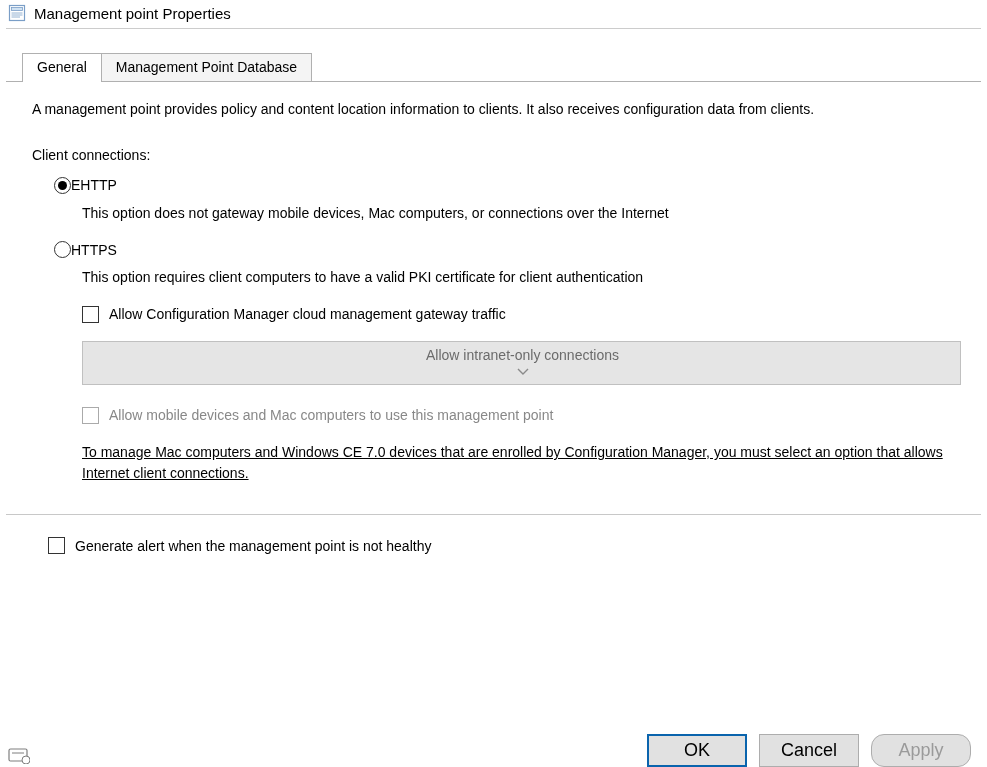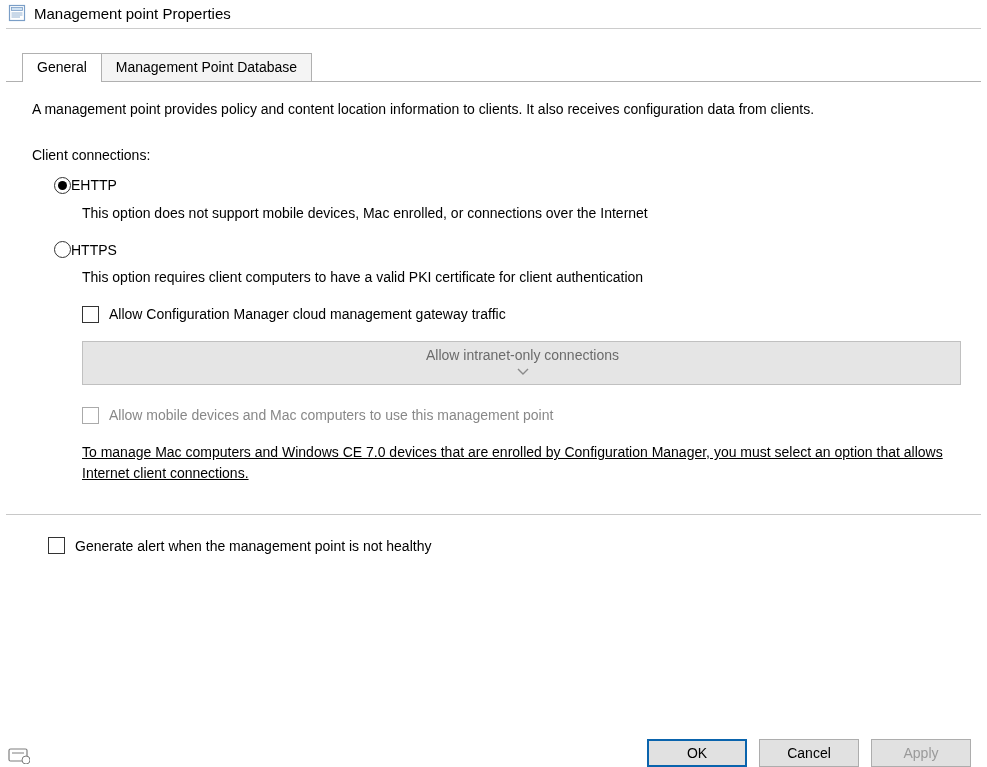--- a/index.html
+++ b/index.html
@@ -154,30 +154,31 @@
       position: absolute;
       bottom: 0;
       right: 4px;
     }
     .btn {
       min-width: 100px;
       padding: 5px 18px;
       text-align: center;
       border: 1px solid #adadad;
       background: #e1e1e1;
-      font-size: 14px;
+      font-size: 18px;
       cursor: pointer;
     }
     .btn.primary {
       border: 2px solid #0a64ad;
       background: #e1e1e1;
       padding: 4px 32px;
     }
     .btn.disabled {
       color: #9a9a9a;
+      border-radius: 13px;
     }
     .footer-icon {
       position: absolute;
       bottom: 0;
       left: 8px;
     }
   </style>
 </head>
 <body>
 
@@ -209,21 +210,21 @@
 
     <div class="intro">A management point provides policy and content location information to clients.  It also receives configuration data from clients.</div>
 
     <div class="section-label">Client connections:</div>
 
     <div class="option-block">
       <div class="radio-row">
         <span class="radio-visual checked"></span>
         <span>EHTTP</span>
       </div>
-      <div class="option-desc">This option does not support mobile devices, Mac enrolled, or connections over the Internet</div>
+      <div class="option-desc">This option does not gateway mobile devices, Mac computers, or connections over the Internet</div>
     </div>
 
     <div class="option-block">
       <div class="radio-row">
         <span class="radio-visual"></span>
         <span>HTTPS</span>
       </div>
       <div class="option-desc">This option requires client computers to have a valid PKI certificate for client authentication</div>
 
       <div class="nested">

